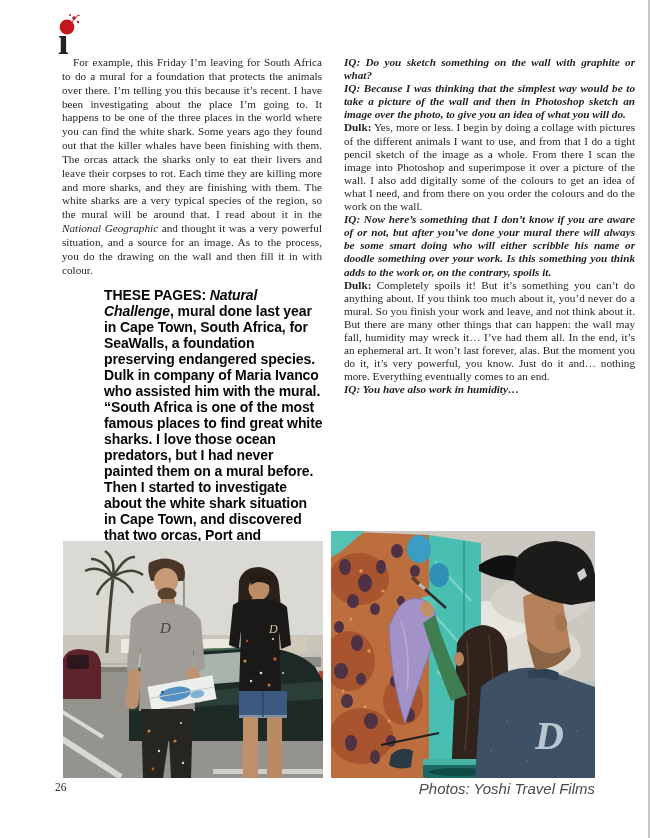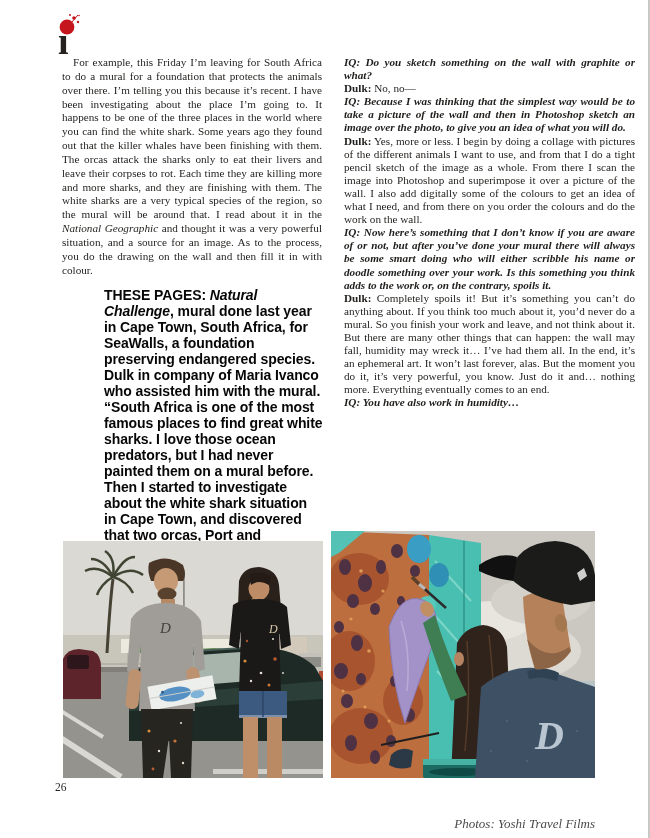--- a/index.html
+++ b/index.html
@@ -21,23 +21,23 @@
     margin-top:9px; margin-left:42px; width:219px;
     font-family:"Liberation Sans", sans-serif; font-weight:700;
     font-size:14px; line-height:16px; letter-spacing:-0.1px;
     color:#070707; text-align:left;
   }
   figure.photo { position:absolute; margin:0; padding:0; }
   .photo-left  { left:63px;  top:541px; width:260px; height:237px; }
   .photo-right { left:331px; top:531px; width:264px; height:247px; }
   .photo svg { display:block; }
   .credit {
-    position:absolute; left:331px; top:816px; width:264px; text-align:right;
-    font-family:Liberation Serif, serif; font-style:italic;
-    font-size:13px; color:#4a4a4a;
+    position:absolute; left:331px; top:780px; width:264px; text-align:right;
+    font-family:Liberation Sans, sans-serif; font-style:italic;
+    font-size:15px; color:#4a4a4a;
   }
   .pagenum { position:absolute; left:55px; top:781px; font-size:11.5px; color:#262626; }
 </style>
 </head>
 <body>
 
 <div class="page">
 
   <svg class="logo" width="36" height="46" viewBox="0 0 36 46">
     <circle cx="15" cy="15" r="7.4" fill="#c5161d"></circle>
@@ -49,21 +49,20 @@
     <text x="6" y="42" font-size="38" font-weight="bold" font-family="Liberation Serif, serif" fill="#262220">ı</text>
   </svg>
 
   <div class="col col-left">
     <p class="body-p indent"><span>For example, this Friday I’m leaving for South Africa to do a mural for a foundation that protects the animals over there. I’m telling you this because it’s recent. I have been investigating about the place I’m going to. It happens to be one of the three places in the world where you can find the white shark. Some years ago they found out that the killer whales have been finishing with them. The orcas attack the sharks only to eat their livers and leave their corpses to rot. Each time they are killing more and more sharks, and they are finishing with them. The white sharks are a very typical species of the region, so the mural will be around that. I read about it in the </span><span class="seg-italic">National Geographic</span><span> and thought it was a very powerful situation, and a source for an image. As to the process, you do the drawing on the wall and then fill it in with colour.</span></p>
     <div class="caption"><span>THESE PAGES: </span><span class="seg-italic">Natural Challenge</span><span>, mural done last year in Cape Town, South Africa, for SeaWalls, a foundation preserving endangered species. Dulk in company of Maria Ivanco who assisted him with the mural. “South Africa is one of the most famous places to find great white sharks. I love those ocean predators, but I had never painted them on a mural before. Then I started to investigate about the white shark situation in Cape Town, and discovered that two orcas, Port and Starboard, had been killing sharks in the area and eating their livers and leaving their bodies behind. In the mural I wanted to capture the essence of this battle between two ocean giants, a confrontation resembling Godzilla agaist King Kong. But beyond that, it also highlighted the crisis that affects other local species, such as the penguins. White sharks’ primary source in their food chain are the sea lions, who in turn eat penguins. However, with the number of white sharks decreasing, the sea lions are increasing and this is breaking the ecosystem and creating a new threat to the African penguins, who have now become an endangered species.”</span></div>
   </div>
 
   <div class="col col-right">
       <p class="qa-p"><span class="q">IQ: Do you sketch something on the wall with graphite or what?</span></p>
-      <p class="qa-p"><span class="speaker">Dulk:</span> No, no—</p>
       <p class="qa-p"><span class="q">IQ: Because I was thinking that the simplest way would be to take a picture of the wall and then in Photoshop sketch an image over the photo, to give you an idea of what you will do.</span></p>
       <p class="qa-p"><span class="speaker">Dulk:</span> Yes, more or less. I begin by doing a collage with pictures of the different animals I want to use, and from that I do a tight pencil sketch of the image as a whole. From there I scan the image into Photoshop and superimpose it over a picture of the wall. I also add digitally some of the colours to get an idea of what I need, and from there on you order the colours and do the work on the wall.</p>
       <p class="qa-p"><span class="q">IQ: Now here’s something that I don’t know if you are aware of or not, but after you’ve done your mural there will always be some smart doing who will either scribble his name or doodle something over your work. Is this something you think adds to the work or, on the contrary, spoils it.</span></p>
       <p class="qa-p"><span class="speaker">Dulk:</span> Completely spoils it! But it’s something you can’t do anything about. If you think too much about it, you’d never do a mural. So you finish your work and leave, and not think about it. But there are many other things that can happen: the wall may fall, humidity may wreck it… I’ve had them all. In the end, it’s an ephemeral art. It won’t last forever, alas. But the moment you do it, it’s very powerful, you know. Just do it and… nothing more. Everything eventually comes to an end.</p>
       <p class="qa-p"><span class="q">IQ: You have also work in humidity…</span></p>
     </div>
 
   <figure class="photo photo-left">
     <svg width="260" height="237" viewBox="0 0 260 237">
       <rect width="260" height="237" fill="#dad9d4"></rect>

